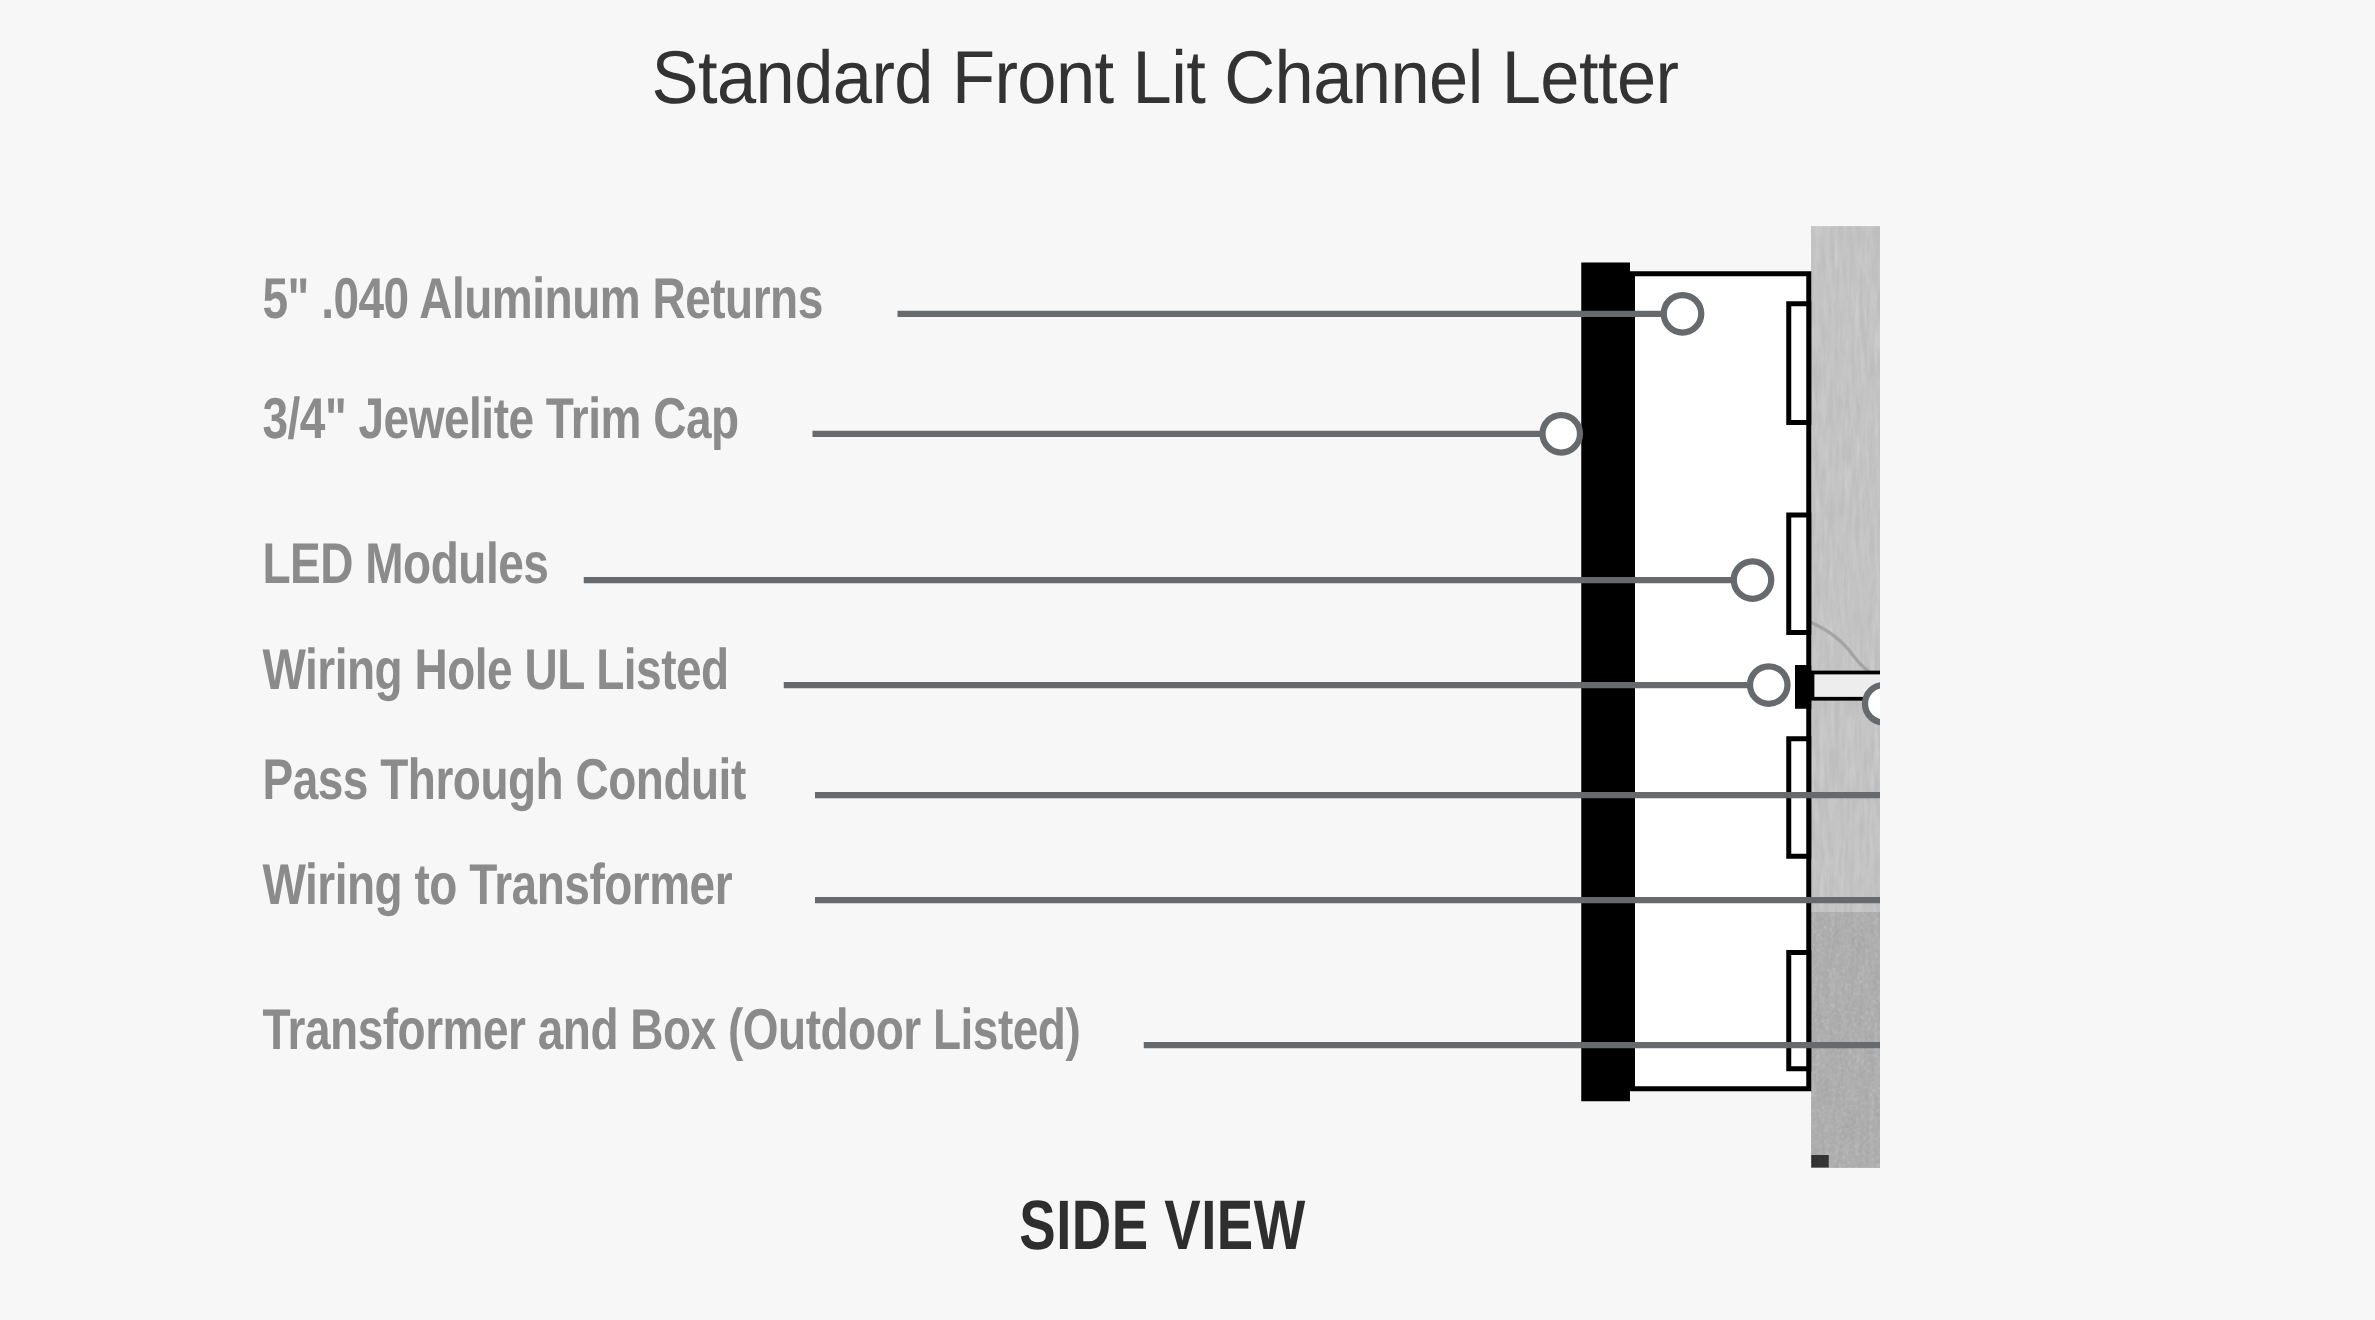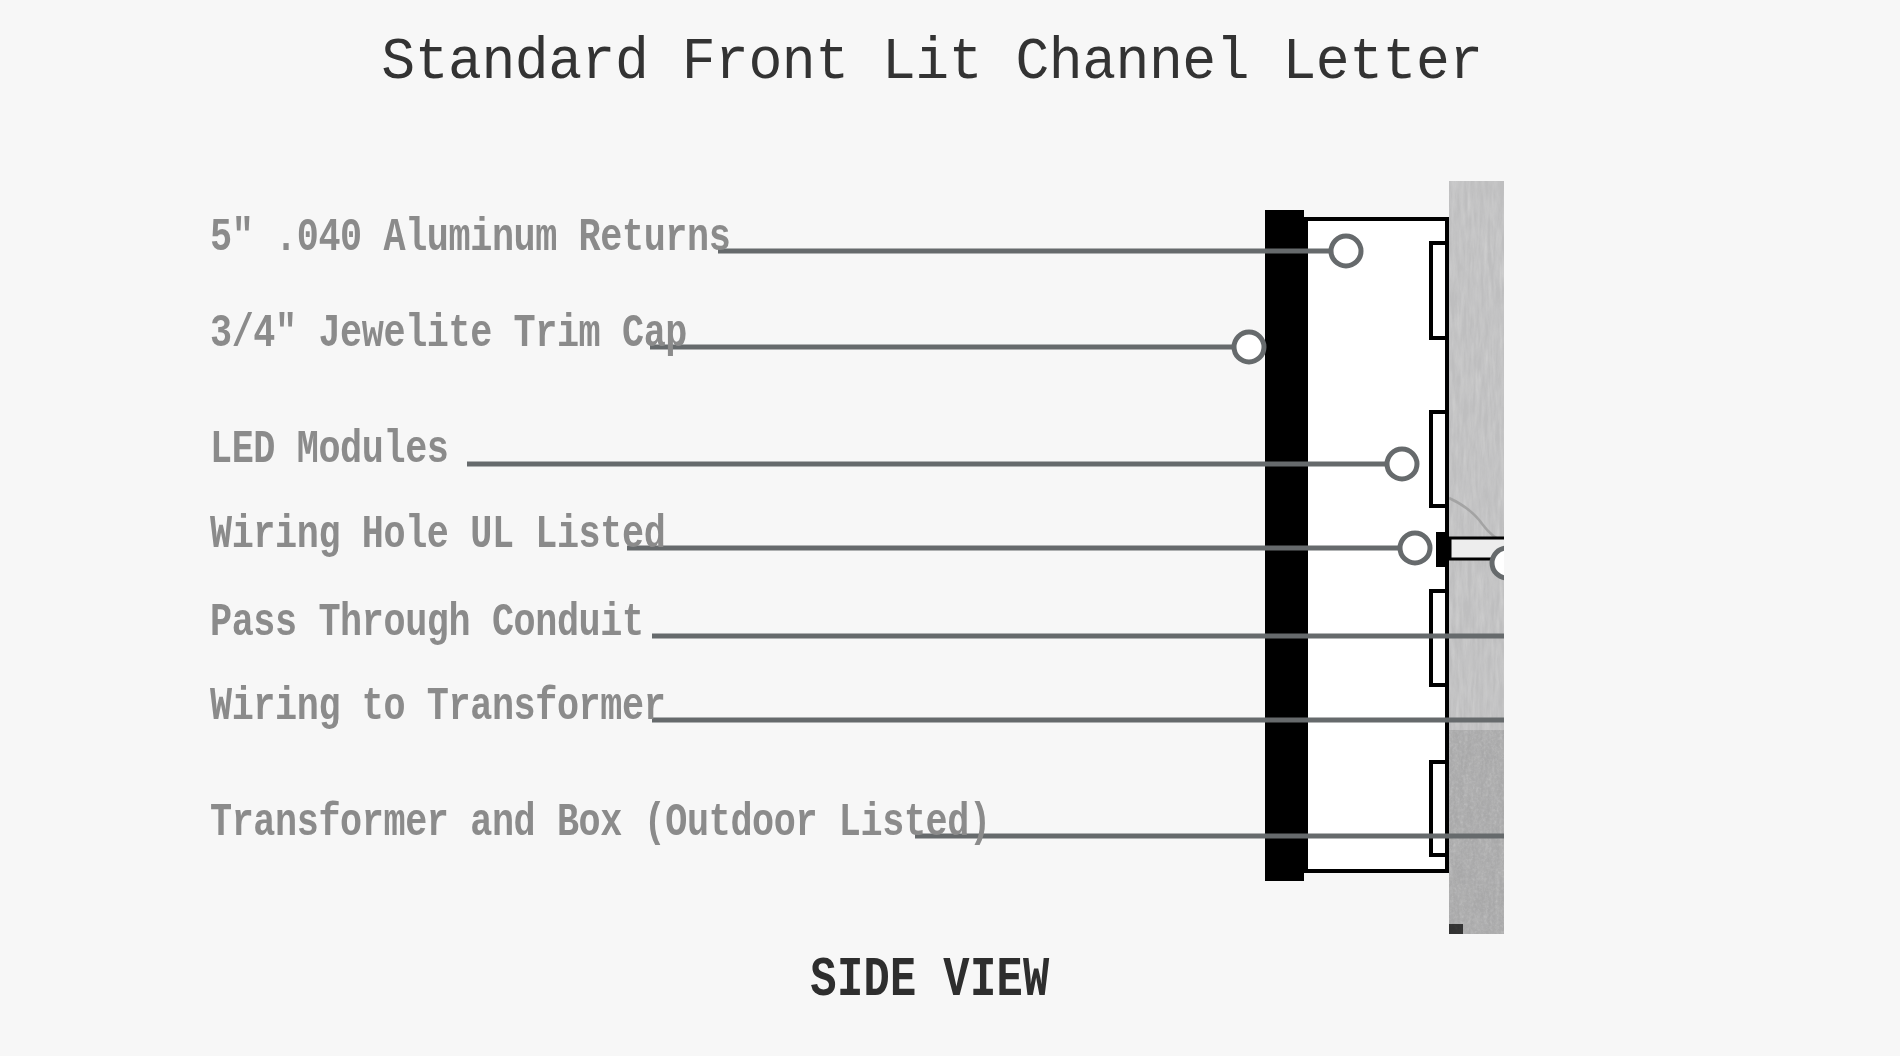--- a/index.html
+++ b/index.html
@@ -2,21 +2,21 @@
 <html style="--bg: #F7F7F7; --title-ink: #333333; --label-ink: #8B8B8B; --line: #666A6C; --ink: #000000; --wall: #D8D8D8; --conduit: #EDEDED; --tgray: #C9C9C9; --view-ink: #2E2E2E;"><head>
 <meta charset="utf-8">
 <style>
   :root{
     --bg:#F7F7F7; --title-ink:#333333; --label-ink:#8B8B8B; --line:#666A6C;
     --ink:#000000; --wall:#D8D8D8; --conduit:#EDEDED; --tgray:#C9C9C9; --view-ink:#2E2E2E;
   }
   html,body{margin:0;padding:0;background:var(--bg);}
   .stage{
     position:relative;width:1504px;height:1056px;overflow:hidden;background:var(--bg);
-    font-family:Liberation Mono, monospace;
+    font-family:Liberation Sans, sans-serif;
   }
   .diagram{position:absolute;left:0;top:0;width:1900px;height:1056px;}
   .title{
     position:absolute;left:932px;top:30px;margin:0;white-space:nowrap;
     font-size:60px;font-weight:500;line-height:64px;color:var(--title-ink);
     transform:translateX(-50%) scaleX(0.94);letter-spacing:-0.5px;
   }
   .lbl{
     position:absolute;left:210px;white-space:nowrap;color:var(--label-ink);
     font-size:46px;line-height:46px;font-weight:bold;transform-origin:0 50%;

